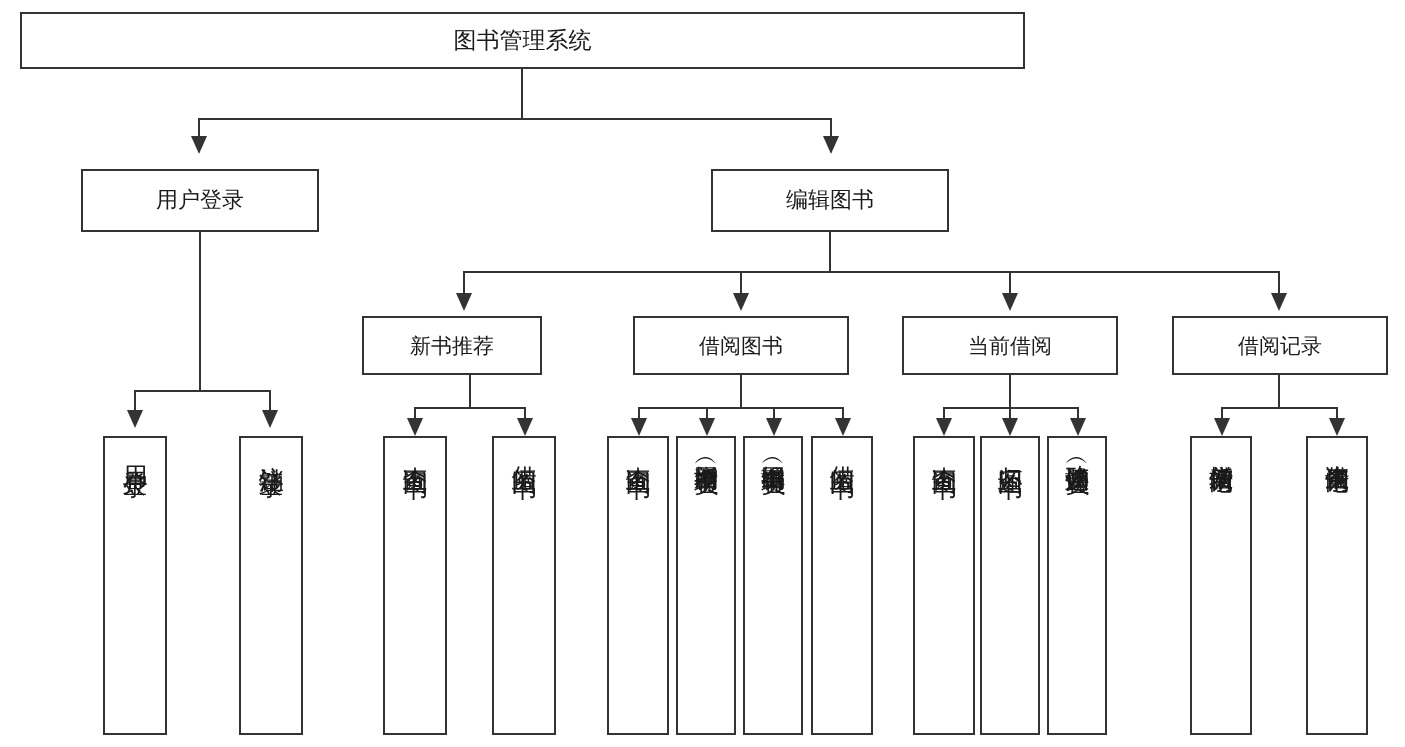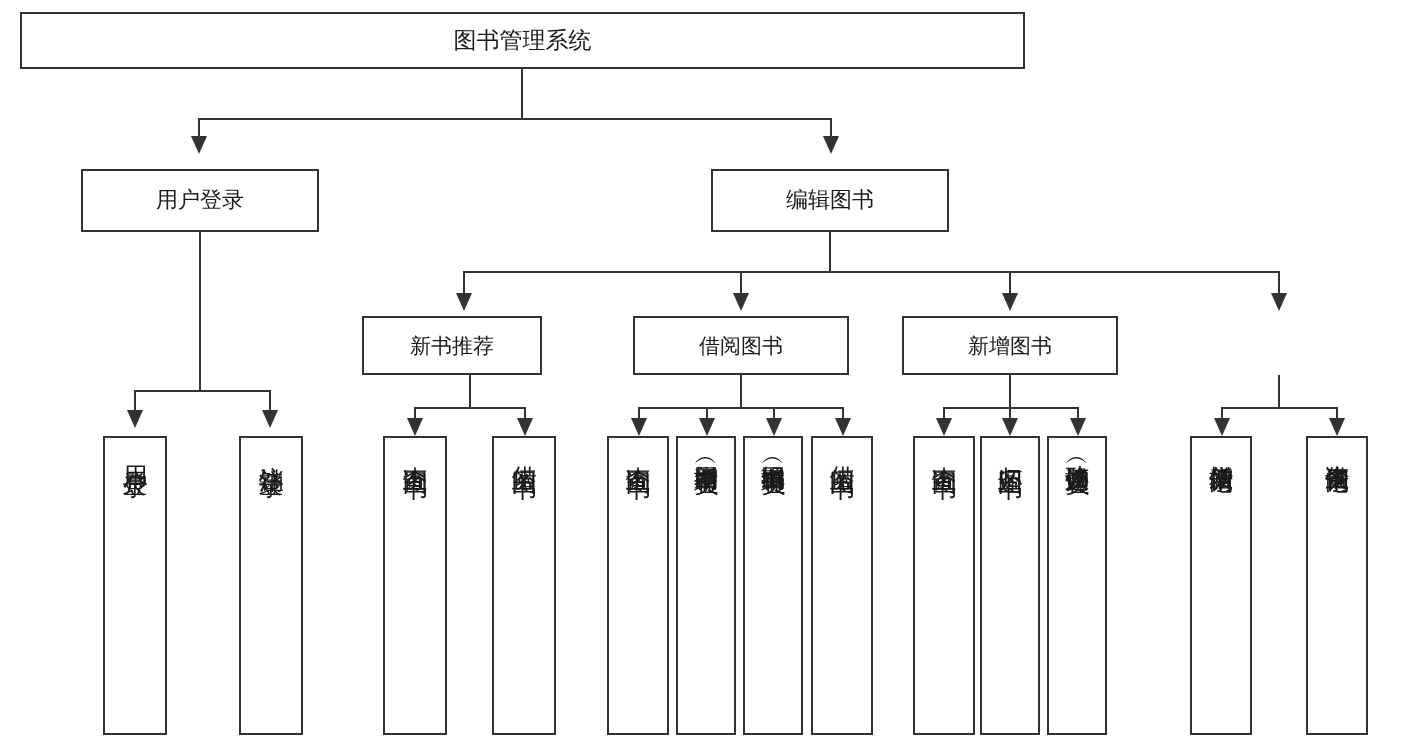--- a/index.html
+++ b/index.html
@@ -130,21 +130,24 @@
   <div class="vline" style="left:1278px; top:271px; width:2px; height:24px;"></div>
   <div class="arrow" style="left:1271px; top:293px;"></div>
 
   <div class="node l3" style="left:362px; top:316px; width:180px; height:59px;">
     <span class="label">新书推荐</span>
   </div>
   <div class="node l3" style="left:633px; top:316px; width:216px; height:59px;">
     <span class="label">借阅图书</span>
   </div>
   <div class="node l3" style="left:902px; top:316px; width:216px; height:59px;">
-    <span class="label">新增图书</span>
+    <span class="label">当前借阅</span>
+  </div>
+  <div class="node l3" style="left:1172px; top:316px; width:216px; height:59px;">
+    <span class="label">借阅记录</span>
   </div>
 
   <div class="vline" style="left:469px; top:375px; width:2px; height:34px;"></div>
   <div class="hline" style="left:414px; top:407px; width:112px; height:2px;"></div>
   <div class="vline" style="left:414px; top:407px; width:2px; height:14px;"></div>
   <div class="arrow" style="left:407px; top:418px;"></div>
   <div class="vline" style="left:524px; top:407px; width:2px; height:14px;"></div>
   <div class="arrow" style="left:517px; top:418px;"></div>
 
   <div class="vline" style="left:740px; top:375px; width:2px; height:34px;"></div>

